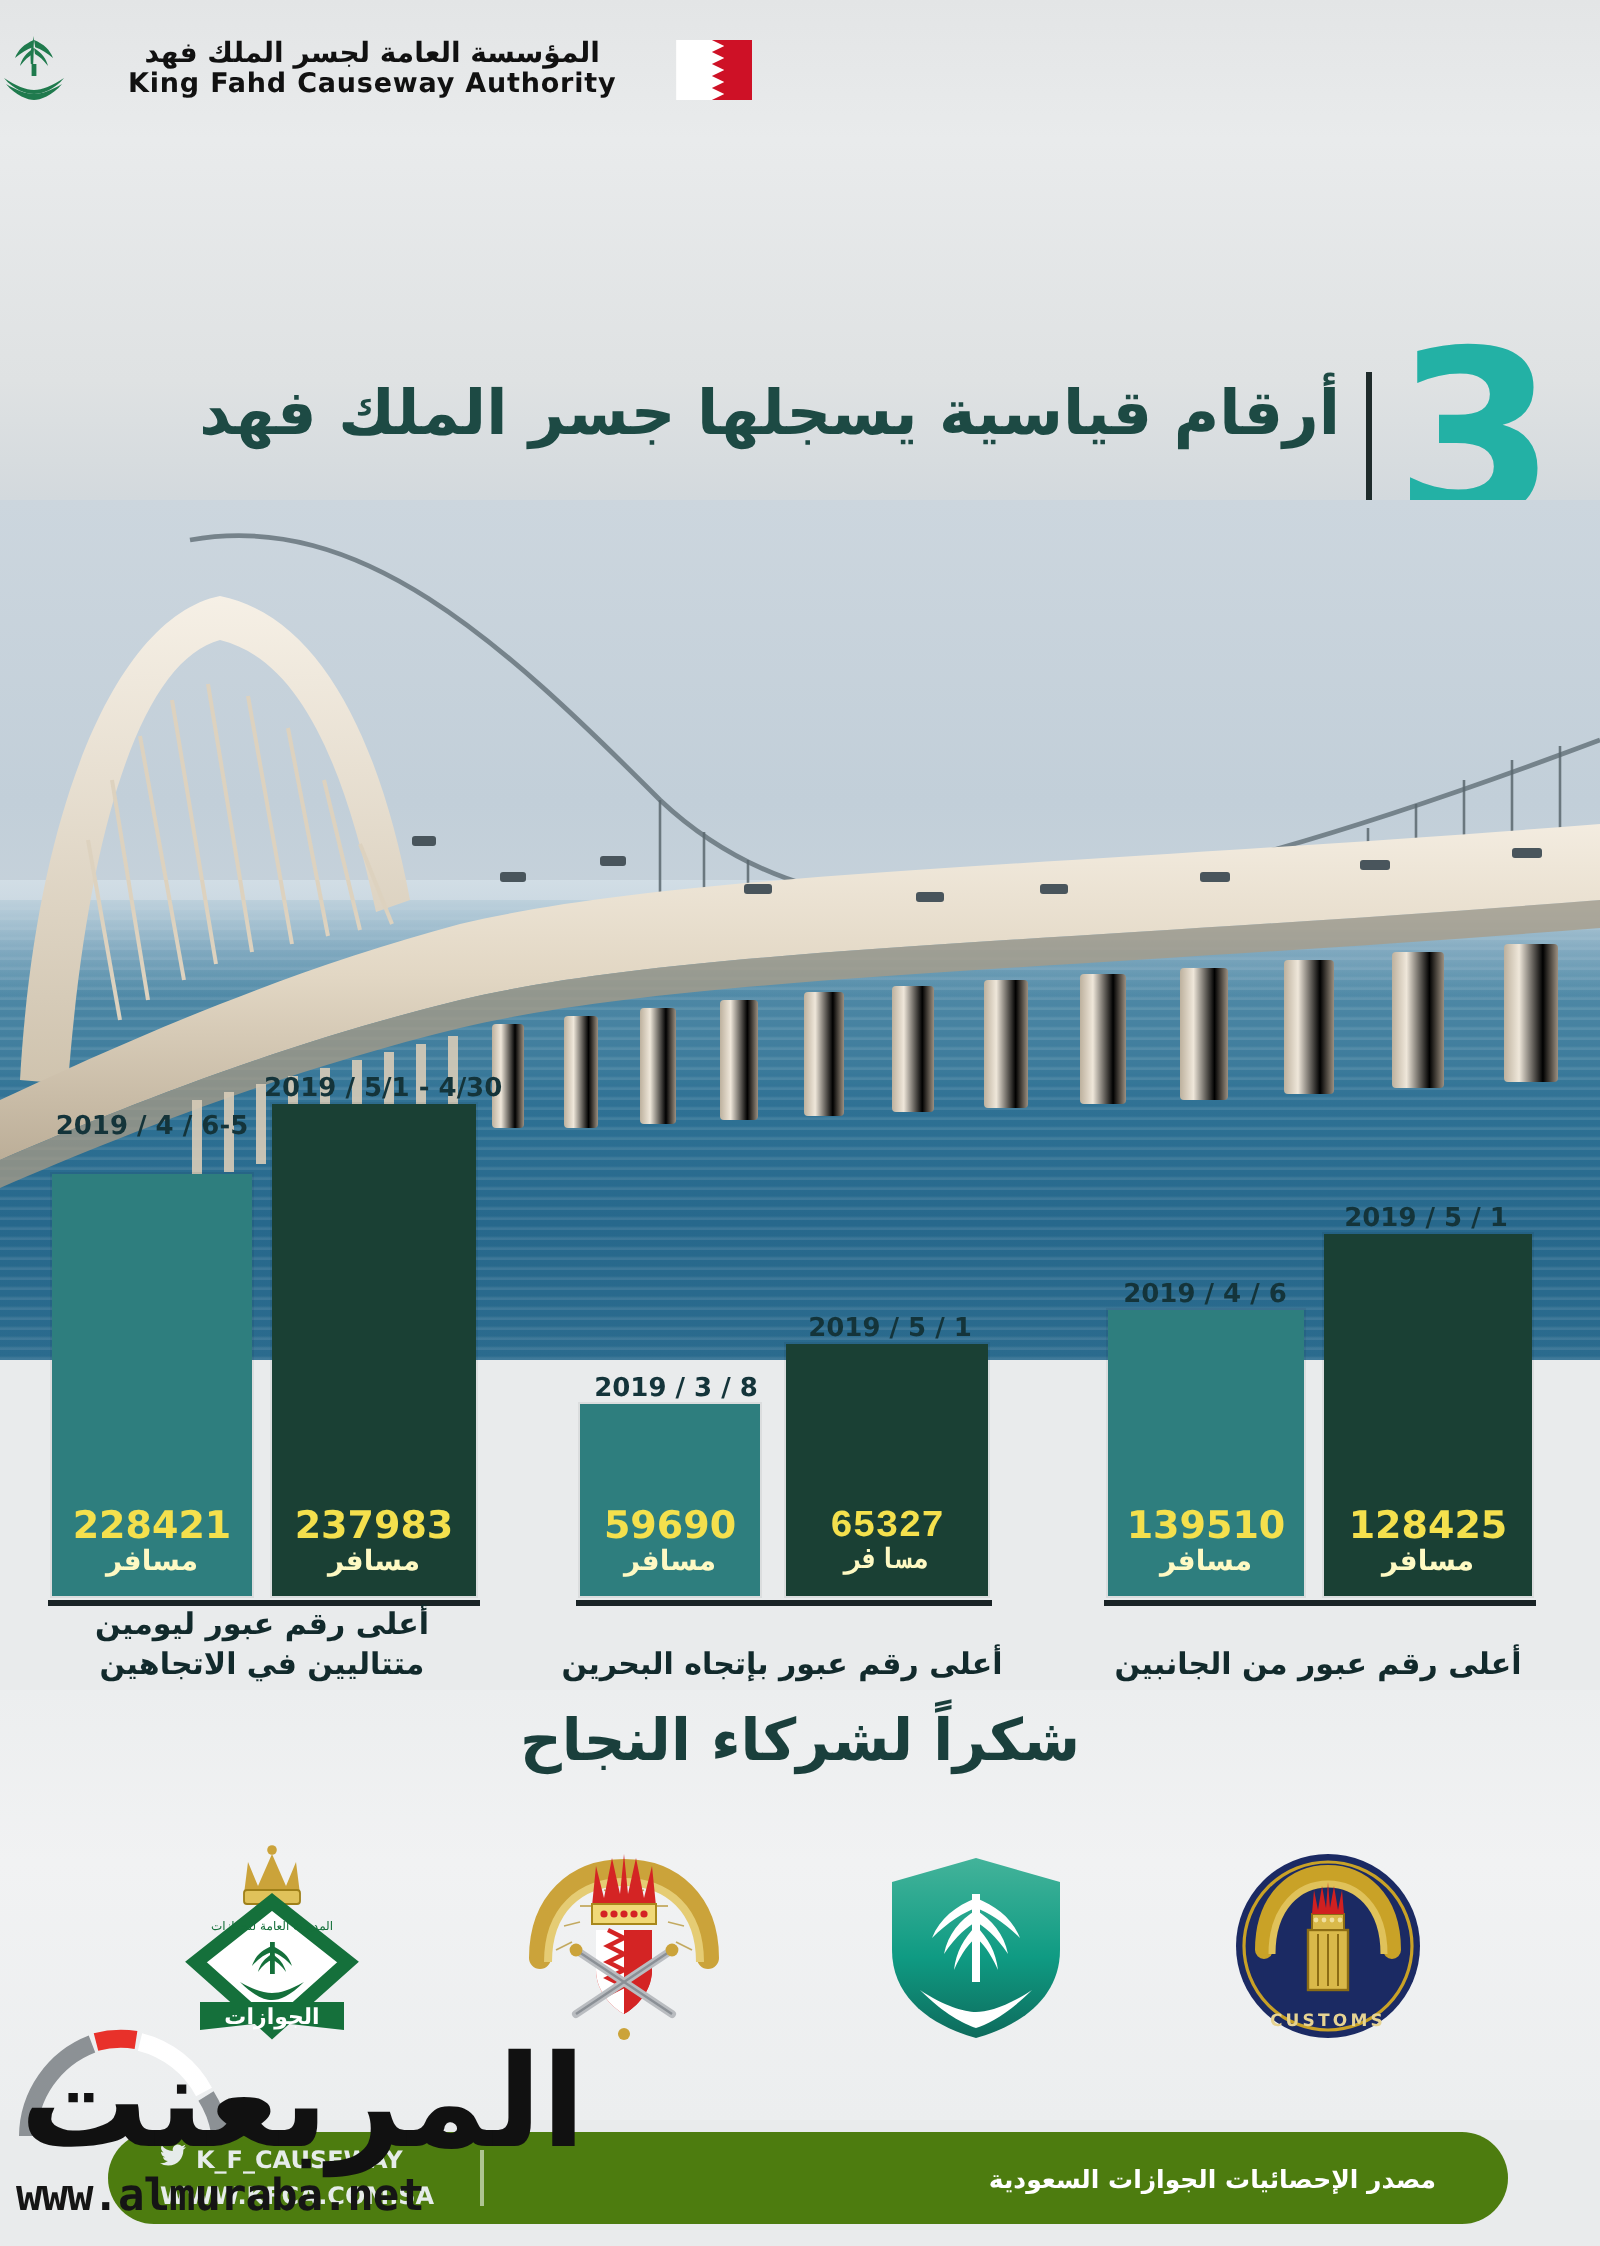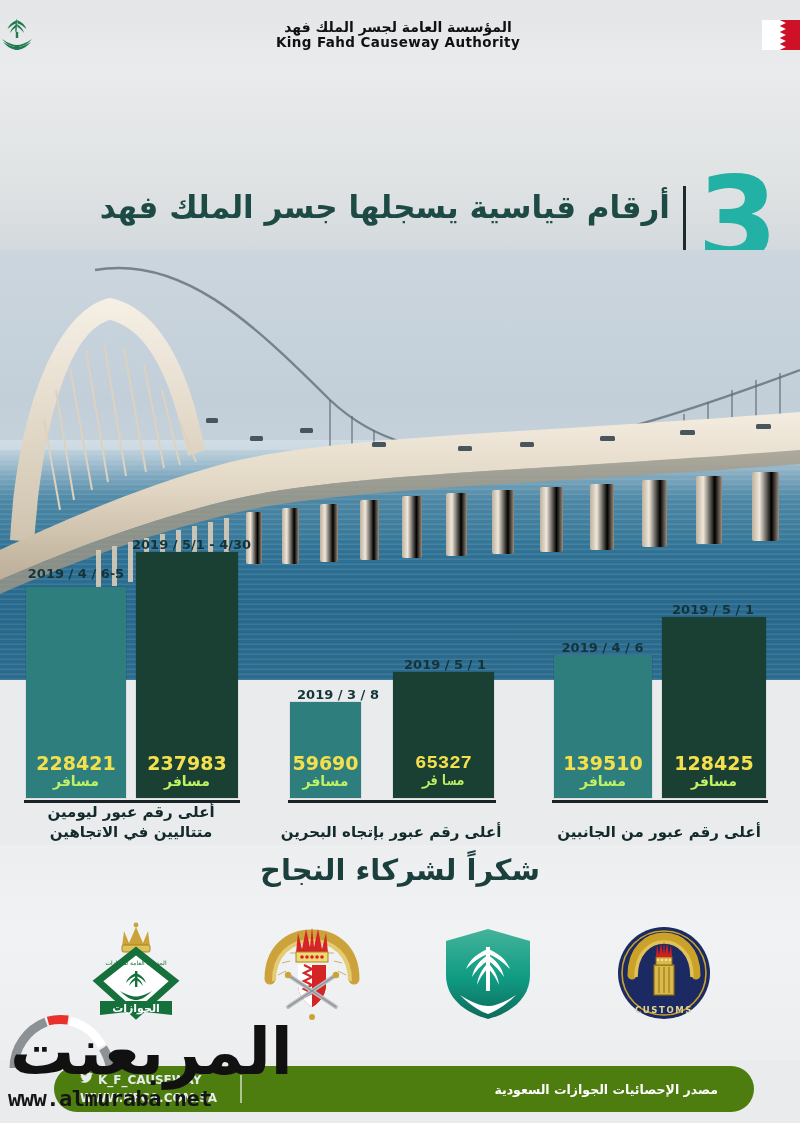--- a/index.html
+++ b/index.html
@@ -9,21 +9,21 @@
     font-family:"DejaVu Sans","Liberation Sans",sans-serif;
     background:#e9ebec;
     position:relative;
     overflow:hidden;
   }
 
   
   .topbar{
     position:absolute; left:0; top:0; width:800px; height:70px;
     background:linear-gradient(180deg,#e3e5e6 0%,#e9ebec 100%);
-    display:flex; align-items:center; justify-content:space-between; gap:14px;
+    display:flex; align-items:center; justify-content:flex-end; gap:30px;
   }
   .bh-flag{
     width:38px; height:30px; position:relative; flex:0 0 auto;
     background:#ffffff;
     clip-path:polygon(0 0,100% 0,100% 100%,0 100%);
   }
   .bh-flag .red{
     position:absolute; right:0; top:0; width:26px; height:30px;
     background:#ce1126;
     clip-path:polygon(100% 0,100% 100%,22% 100%,46% 90%,22% 80%,46% 70%,22% 60%,46% 50%,22% 40%,46% 30%,22% 20%,46% 10%,22% 0);
@@ -112,21 +112,21 @@
     position:absolute;
     font-size:13px; font-weight:700; color:#14343a;
     direction:ltr; white-space:nowrap; text-align:center;
   }
   .bar-val{
     position:absolute; bottom:8px; left:0; right:0;
     text-align:center; direction:ltr;
     color:#f4e04d; font-weight:700; font-size:19px; line-height:1.12;
   }
   .bar-unit{
-    display:block; font-size:14px; font-weight:700; color:#bef264; direction:rtl;
+    display:block; font-size:14px; font-weight:700; color:#fef9c3; direction:rtl;
   }
   .baseline{
     position:absolute; bottom:27px; height:3px; background:#1a2426;
   }
   .grp-caption{
     position:absolute; bottom:-6px;
     text-align:center; direction:rtl;
     font-size:15px; font-weight:700; color:#122a2c; line-height:1.35;
   }
 
@@ -332,21 +332,21 @@
       <rect x="600" y="186" width="15" height="5" rx="1.5"></rect>
       <rect x="680" y="180" width="15" height="5" rx="1.5"></rect>
       <rect x="756" y="174" width="15" height="5" rx="1.5"></rect>
     </g>
   </svg>
 </div>
 
 <div class="chart-zone">
 
   <div class="group" style="left:14px; top:0; width:232px; height:360px;">
-    <div class="bar-date" style="left:12px; bottom:249px; width:100px;">2019 / 4 / 6-5</div>
+    <div class="bar-date" style="left:12px; bottom:259px; width:100px;">2019 / 4 / 6-5</div>
     <div class="bar light" style="left:12px; width:100px; height:211px;">
       <div class="bar-val">
         <span>228421</span>
         <span class="bar-unit">مسافر</span>
       </div>
     </div>
 
     <div class="bar-date" style="left:118px; bottom:278px; width:110px;">2019 / 5/1 - 4/30</div>
     <div class="bar dark" style="left:122px; width:102px; height:246px;">
       <div class="bar-val">
@@ -354,21 +354,21 @@
         <span class="bar-unit">مسافر</span>
       </div>
     </div>
 
     <div class="baseline" style="left:10px; width:216px;"></div>
     <div class="grp-caption" style="left:4px; width:226px; bottom:-12px;">أعلى رقم عبور ليومين متتاليين في الاتجاهين</div>
   </div>
 
   <div class="group" style="left:278px; top:0; width:232px; height:360px;">
     <div class="bar-date" style="left:10px; bottom:128px; width:100px;">2019 / 3 / 8</div>
-    <div class="bar light" style="left:12px; width:71px; height:96px;">
+    <div class="bar light" style="left:12px; width:90px; height:96px;">
       <div class="bar-val">
         <span>59690</span>
         <span class="bar-unit">مسافر</span>
       </div>
     </div>
 
     <div class="bar-date" style="left:112px; bottom:158px; width:110px;">2019 / 5 / 1</div>
     <div class="bar dark" style="left:115px; width:101px; height:126px;font-family:Liberation Mono, monospace;">
       <div class="bar-val">
         <span>65327</span>

